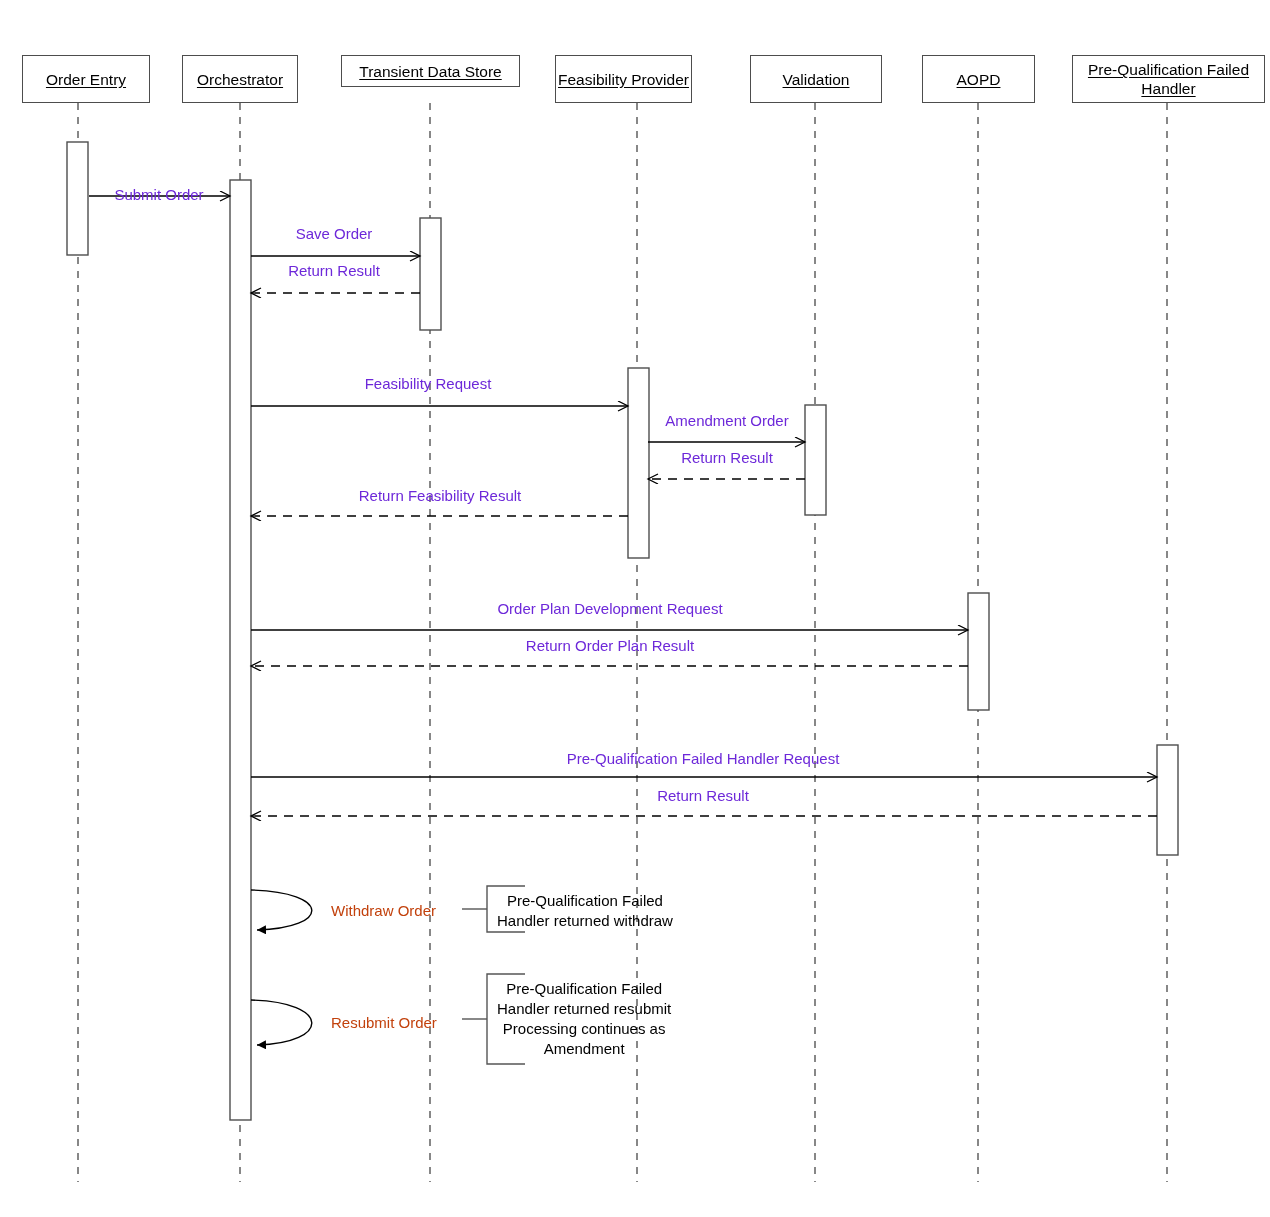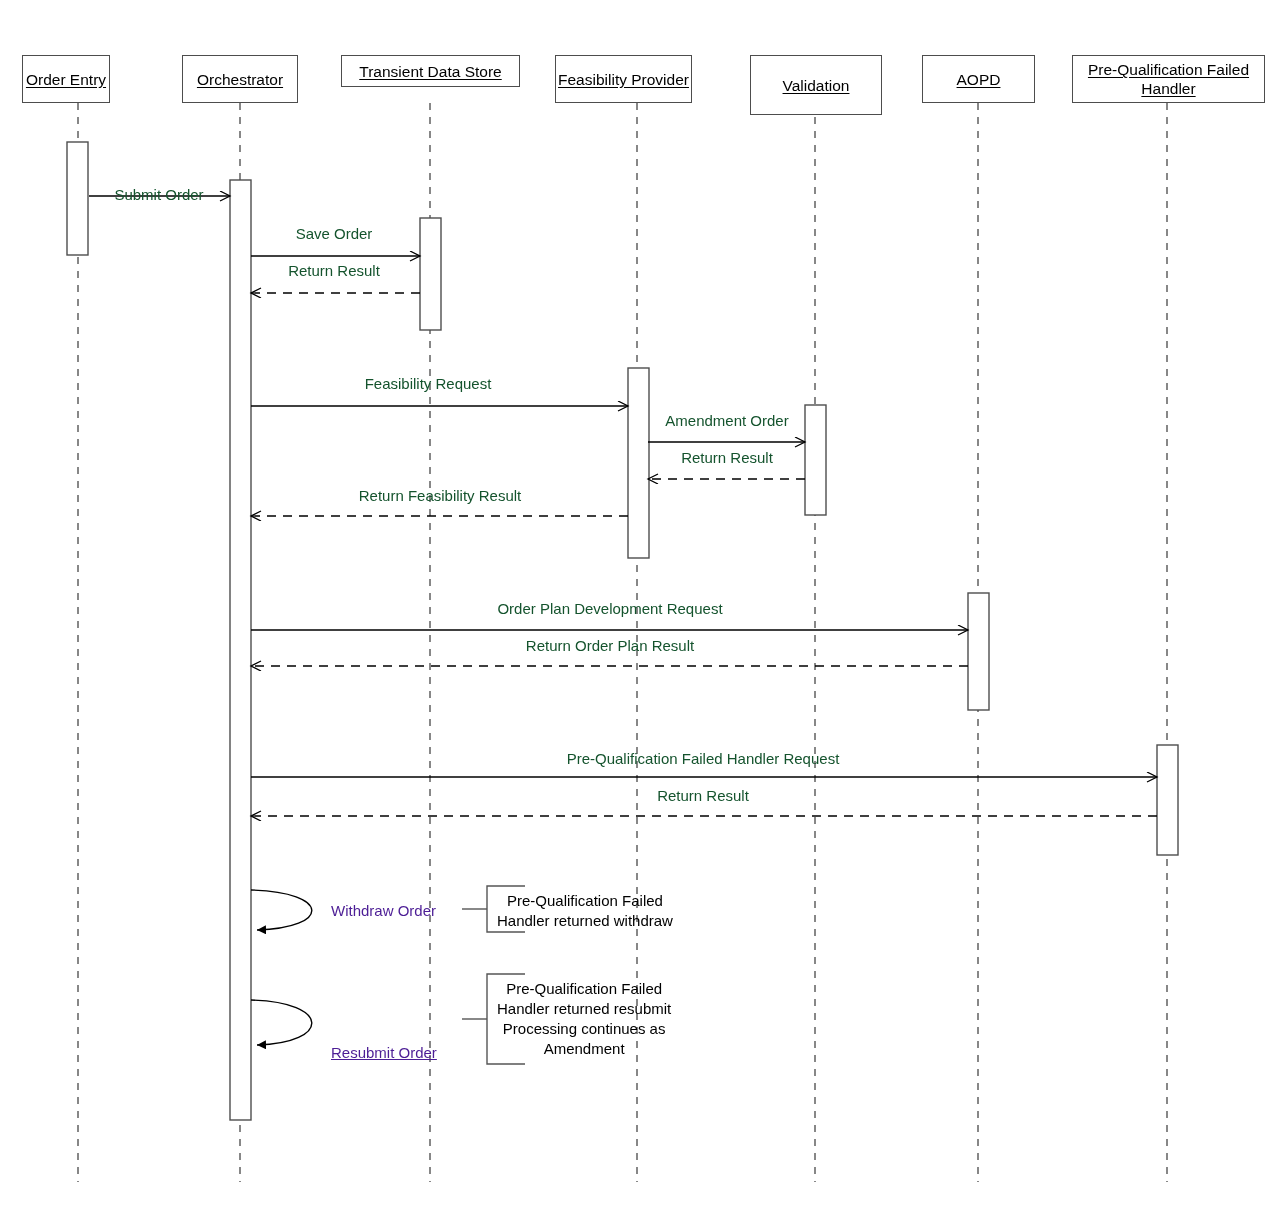--- a/index.html
+++ b/index.html
@@ -41,39 +41,39 @@
     line-height: 19px;
     text-decoration: underline;
     text-underline-offset: 2px;
     color: #000000;
     white-space: pre-line;
   }
   .msg-label {
     position: absolute;
     font-size: 15px;
     line-height: 18px;
-    color: #14532d;
+    color: #6d28d9;
     white-space: nowrap;
     text-align: center;
     transform: translateX(-50%);
     background: transparent;
   }
   .note-text {
     position: absolute;
     font-size: 15px;
     line-height: 20px;
     color: #000000;
     text-align: center;
     white-space: pre-line;
   }
   .self-label {
     position: absolute;
     font-size: 15px;
     line-height: 18px;
-    color: #4c1d95;
+    color: #c2410c;
     white-space: nowrap;
   }
 </style>
 </head>
 <body>
 
 <div id="diagram">
 
   <svg id="svg-layer" viewBox="0 0 1270 1217" xmlns="http://www.w3.org/2000/svg">
     <defs>
@@ -124,33 +124,33 @@
       </g>
     <g id="g-notes">
         <line x1="462" y1="909" x2="487" y2="909" stroke="#555555" stroke-width="1.4"></line>
         <path d="M525,886 L487,886 L487,932 L525,932" fill="none" stroke="#555555" stroke-width="1.4"></path>
         <line x1="462" y1="1019" x2="487" y2="1019" stroke="#555555" stroke-width="1.4"></line>
         <path d="M525,974 L487,974 L487,1064 L525,1064" fill="none" stroke="#555555" stroke-width="1.4"></path>
       </g>
   </svg>
 
   <div id="heads-layer">
-      <div class="lifeline-head" style="left: 22px; top: 55px; width: 88px; height: 48px; text-align: center;">
+      <div class="lifeline-head" style="left: 22px; top: 55px; width: 128px; height: 48px; text-align: center;">
         <span class="head-label">Order Entry</span>
       </div>
       <div class="lifeline-head" style="left: 182px; top: 55px; width: 116px; height: 48px;">
         <span class="head-label">Orchestrator</span>
       </div>
       <div class="lifeline-head" style="left: 341px; top: 55px; width: 179px; height: 32px;">
         <span class="head-label">Transient Data Store</span>
       </div>
       <div class="lifeline-head" style="left: 555px; top: 55px; width: 137px; height: 48px;">
         <span class="head-label">Feasibility Provider</span>
       </div>
-      <div class="lifeline-head" style="left: 750px; top: 55px; width: 132px; height: 60px;">
+      <div class="lifeline-head" style="left: 750px; top: 55px; width: 132px; height: 48px;">
         <span class="head-label">Validation</span>
       </div>
       <div class="lifeline-head" style="left: 922px; top: 55px; width: 113px; height: 48px;">
         <span class="head-label">AOPD</span>
       </div>
       <div class="lifeline-head" style="left: 1072px; top: 55px; width: 193px; height: 48px;">
         <span class="head-label">Pre-Qualification Failed
 Handler</span>
       </div>
     </div>
@@ -160,21 +160,21 @@
       <div class="msg-label" style="left: 334px; top: 262px;">Return Result</div>
       <div class="msg-label" style="left: 428px; top: 375px;">Feasibility Request</div>
       <div class="msg-label" style="left: 727px; top: 412px;">Amendment Order</div>
       <div class="msg-label" style="left: 727px; top: 449px;">Return Result</div>
       <div class="msg-label" style="left: 440px; top: 487px;">Return Feasibility Result</div>
       <div class="msg-label" style="left: 610px; top: 600px;">Order Plan Development Request</div>
       <div class="msg-label" style="left: 610px; top: 637px;">Return Order Plan Result</div>
       <div class="msg-label" style="left: 703px; top: 750px;">Pre-Qualification Failed Handler Request</div>
       <div class="msg-label" style="left: 703px; top: 787px;">Return Result</div>
       <div class="self-label" style="left: 331px; top: 902px;">Withdraw Order</div>
-      <div class="self-label" style="left: 331px; top: 1044px; text-decoration: underline;">Resubmit Order</div>
+      <div class="self-label" style="left: 331px; top: 1014px;">Resubmit Order</div>
     </div>
   <div id="notes-layer">
       <div class="note-text" style="left: 497px; top: 891px;">Pre-Qualification Failed
 Handler returned withdraw</div>
       <div class="note-text" style="left: 497px; top: 979px;">Pre-Qualification Failed
 Handler returned resubmit
 Processing continues as
 Amendment</div>
     </div>
 

